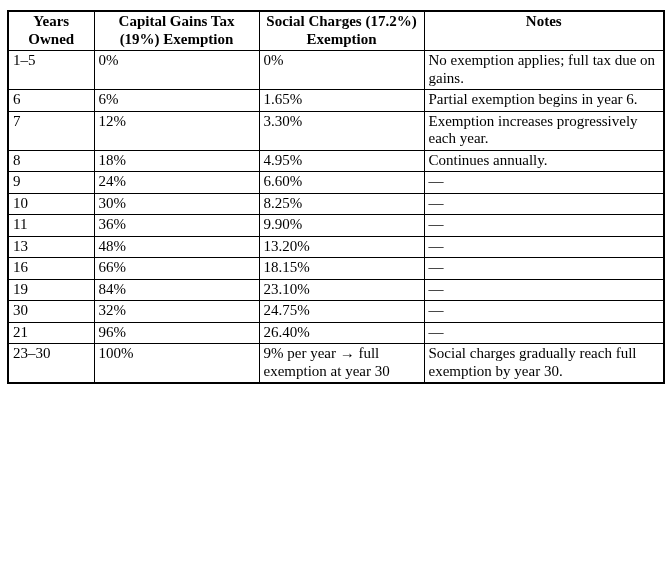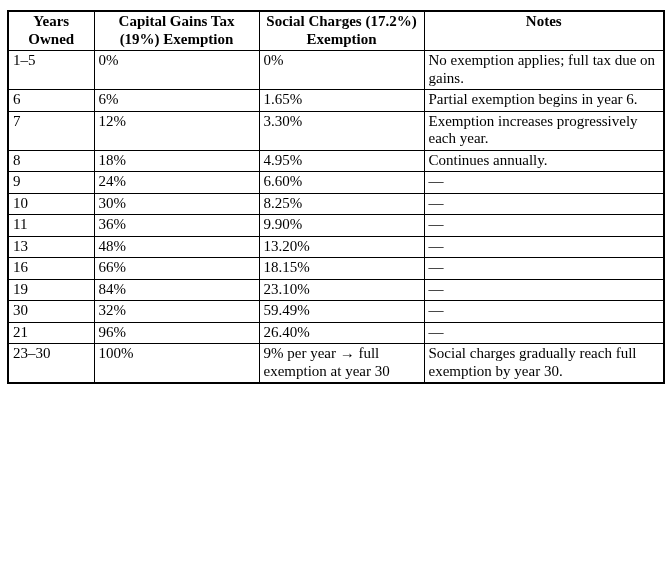--- a/index.html
+++ b/index.html
@@ -134,21 +134,21 @@
   <tr>
     <td>19</td>
     <td>84%</td>
     <td>23.10%</td>
     <td>—</td>
   </tr>
 
   <tr>
     <td>30</td>
     <td>32%</td>
-    <td>59.49%</td>
+    <td>24.75%</td>
     <td>—</td>
   </tr>
 
   <tr>
     <td>21</td>
     <td>96%</td>
     <td>26.40%</td>
     <td>—</td>
   </tr>
 

